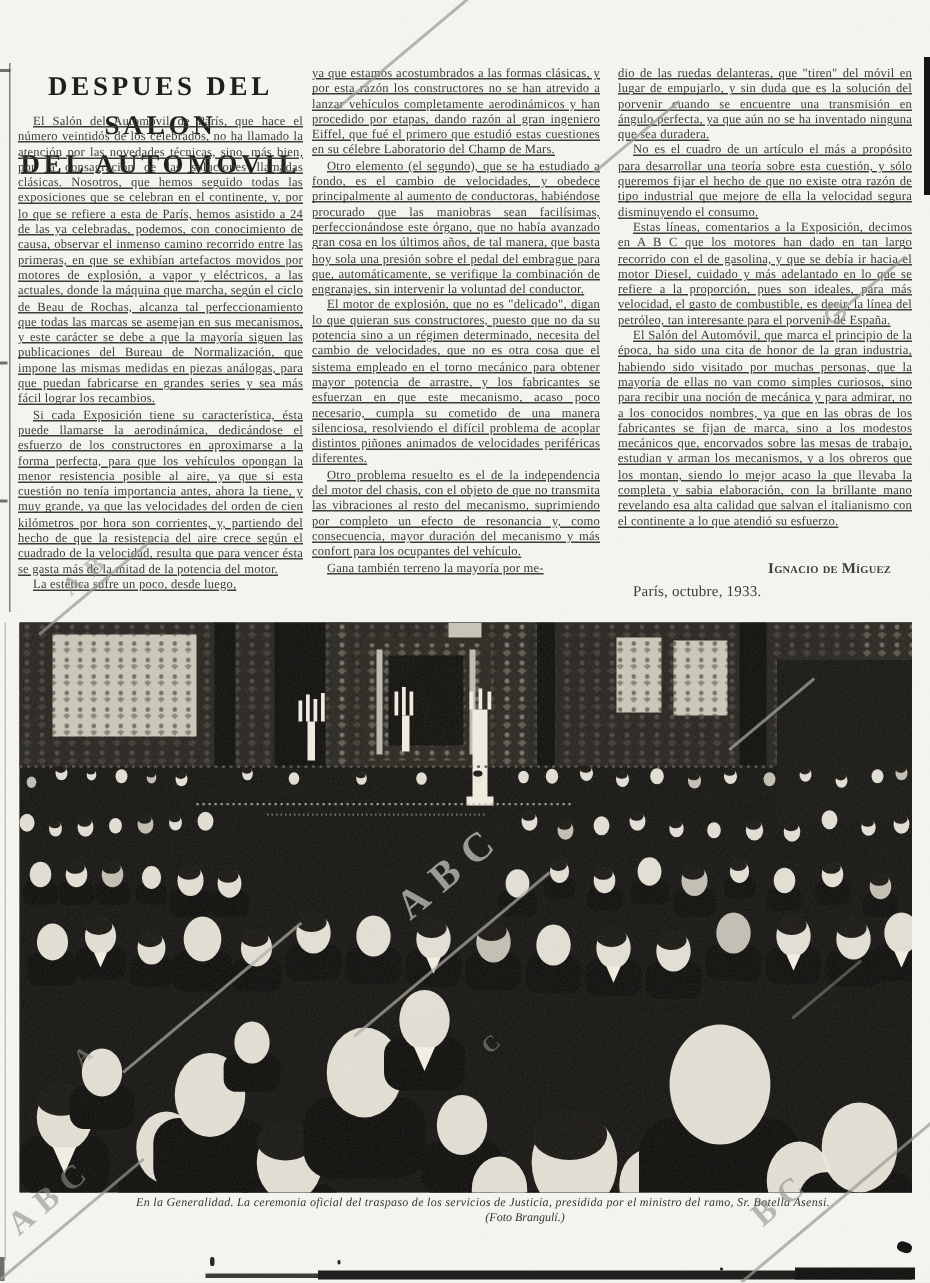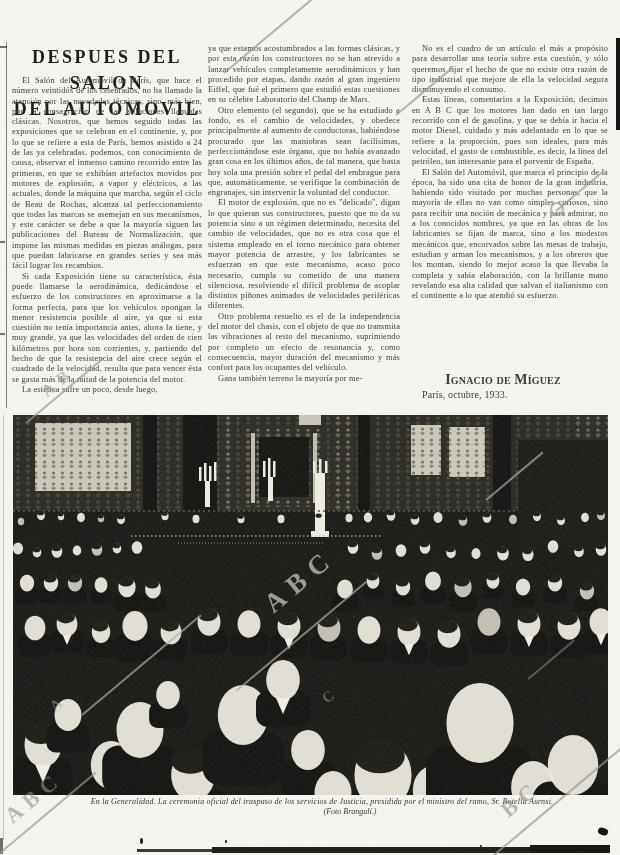--- a/index.html
+++ b/index.html
@@ -4,28 +4,28 @@
 <style>
   html,body{margin:0;padding:0;background:#e9e8e3;}
   .page{position:relative;width:620px;height:855px;background:#f6f5f0;overflow:hidden;
         font-family:"Liberation Serif",serif;color:#2e2d2b;}
   
   .headline{position:absolute;left:10px;top:44px;width:194px;text-align:center;
             font-weight:bold;font-size:18px;line-height:26px;letter-spacing:2.5px;
             color:#1c1b19;filter:blur(.3px);}
   .col{position:absolute;font-size:8.4px;line-height:10.3px;text-align:justify;
        color:#3a3936;overflow:hidden;filter:blur(.28px);letter-spacing:.15px;}
-  .col p{margin:0;}
+  .col p{margin:0;text-decoration:underline;}
   .col p.indent{text-indent:10px;}
   .col1{left:12px;top:76px;width:190px;height:334px;}
   .col2{left:208px;top:44px;width:192px;height:366px;}
   .col3{left:412px;top:44px;width:196px;height:372px;}
   .col3 .body{height:326px;overflow:hidden;}
-  .sig{text-align:center;padding-right:14px;margin-top:5px;font-weight:bold;
-       font-variant:small-caps;font-size:14px;}
+  .sig{text-align:right;padding-right:14px;margin-top:5px;font-weight:bold;
+       font-variant:small-caps;font-size:10px;}
   .dateline{margin-top:5px;text-indent:10px;font-size:10px;}
   
   .photo{position:absolute;left:13px;top:415px;width:595px;height:380px;background:#12110e;}
   .photo svg{display:block;width:100%;height:100%;}
   .caption{position:absolute;left:17px;top:797px;width:610px;text-align:center;
            font-style:italic;font-size:8px;color:#33322f;white-space:nowrap;
            filter:blur(.25px);letter-spacing:.2px;}
   .credit{position:absolute;left:0;top:807px;width:620px;text-align:center;
           font-style:italic;font-size:8px;color:#33322f;filter:blur(.25px);margin-left:40px;}
   
@@ -71,20 +71,21 @@
   <div class="col col2">
     <p>ya que estamos acostumbrados a las formas clásicas, y por esta razón los constructores no se han atrevido a lanzar vehículos completamente aerodinámicos y han procedido por etapas, dando razón al gran ingeniero Eiffel, que fué el primero que estudió estas cuestiones en su célebre Laboratorio del Champ de Mars.</p>
     <p class="indent">Otro elemento (el segundo), que se ha estudiado a fondo, es el cambio de velocidades, y obedece principalmente al aumento de conductoras, habiéndose procurado que las maniobras sean facilísimas, perfeccionándose este órgano, que no había avanzado gran cosa en los últimos años, de tal manera, que basta hoy sola una presión sobre el pedal del embrague para que, automáticamente, se verifique la combinación de engranajes, sin intervenir la voluntad del conductor.</p>
     <p class="indent">El motor de explosión, que no es "delicado", digan lo que quieran sus constructores, puesto que no da su potencia sino a un régimen determinado, necesita del cambio de velocidades, que no es otra cosa que el sistema empleado en el torno mecánico para obtener mayor potencia de arrastre, y los fabricantes se esfuerzan en que este mecanismo, acaso poco necesario, cumpla su cometido de una manera silenciosa, resolviendo el difícil problema de acoplar distintos piñones animados de velocidades periféricas diferentes.</p>
     <p class="indent">Otro problema resuelto es el de la independencia del motor del chasis, con el objeto de que no transmita las vibraciones al resto del mecanismo, suprimiendo por completo un efecto de resonancia y, como consecuencia, mayor duración del mecanismo y más confort para los ocupantes del vehículo.</p>
     <p class="indent">Gana también terreno la mayoría por me-</p>
   </div>
 
   <div class="col col3">
     <div class="body">
+      <p>dio de las ruedas delanteras, que "tiren" del móvil en lugar de empujarlo, y sin duda que es la solución del porvenir cuando se encuentre una transmisión en ángulo perfecta, ya que aún no se ha inventado ninguna que sea duradera.</p>
       <p class="indent">No es el cuadro de un artículo el más a propósito para desarrollar una teoría sobre esta cuestión, y sólo queremos fijar el hecho de que no existe otra razón de tipo industrial que mejore de ella la velocidad segura disminuyendo el consumo.</p>
       <p class="indent">Estas líneas, comentarios a la Exposición, decimos en A B C que los motores han dado en tan largo recorrido con el de gasolina, y que se debía ir hacia el motor Diesel, cuidado y más adelantado en lo que se refiere a la proporción, pues son ideales, para más velocidad, el gasto de combustible, es decir, la línea del petróleo, tan interesante para el porvenir de España.</p>
       <p class="indent">El Salón del Automóvil, que marca el principio de la época, ha sido una cita de honor de la gran industria, habiendo sido visitado por muchas personas, que la mayoría de ellas no van como simples curiosos, sino para recibir una noción de mecánica y para admirar, no a los conocidos nombres, ya que en las obras de los fabricantes se fijan de marca, sino a los modestos mecánicos que, encorvados sobre las mesas de trabajo, estudian y arman los mecanismos, y a los obreros que los montan, siendo lo mejor acaso la que llevaba la completa y sabia elaboración, con la brillante mano revelando esa alta calidad que salvan el italianismo con el continente a lo que atendió su esfuerzo.</p>
     </div>
     <div class="sig">Ignacio de Míguez</div>
     <div class="dateline">París, octubre, 1933.</div>
   </div>
 
   <div class="photo">
     <svg viewBox="0 0 595 380" preserveAspectRatio="none">

